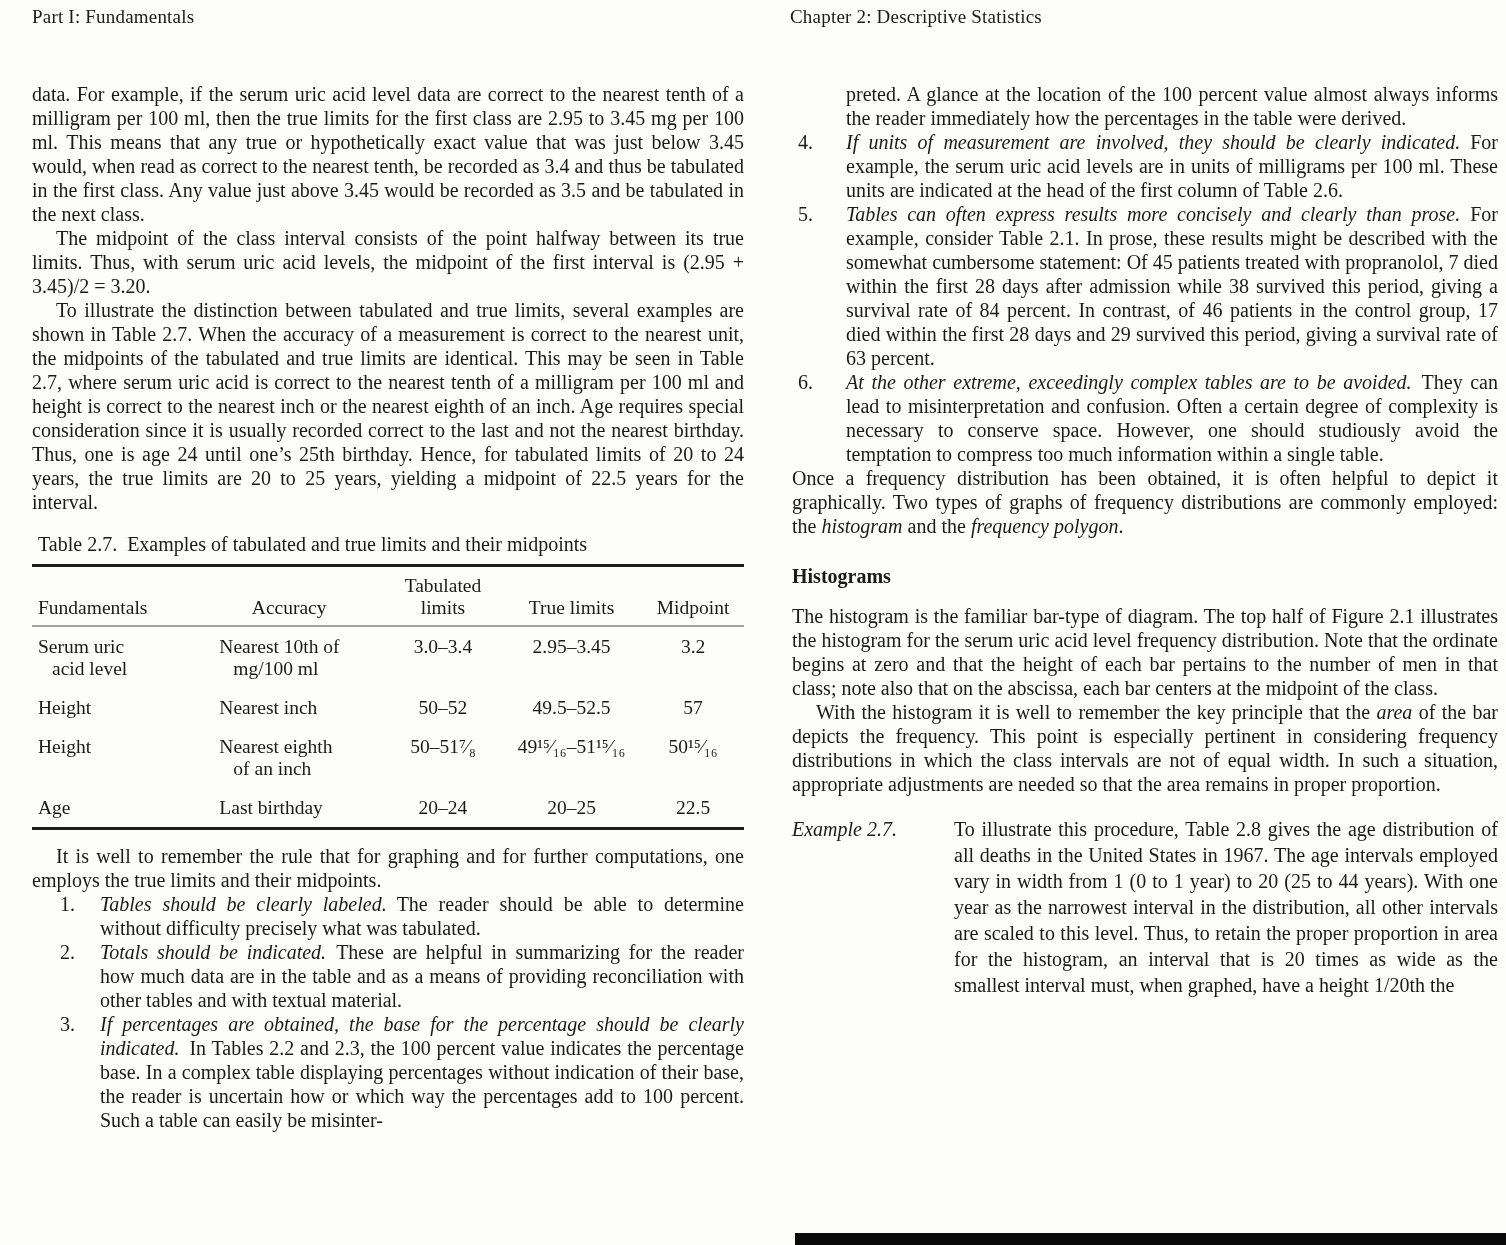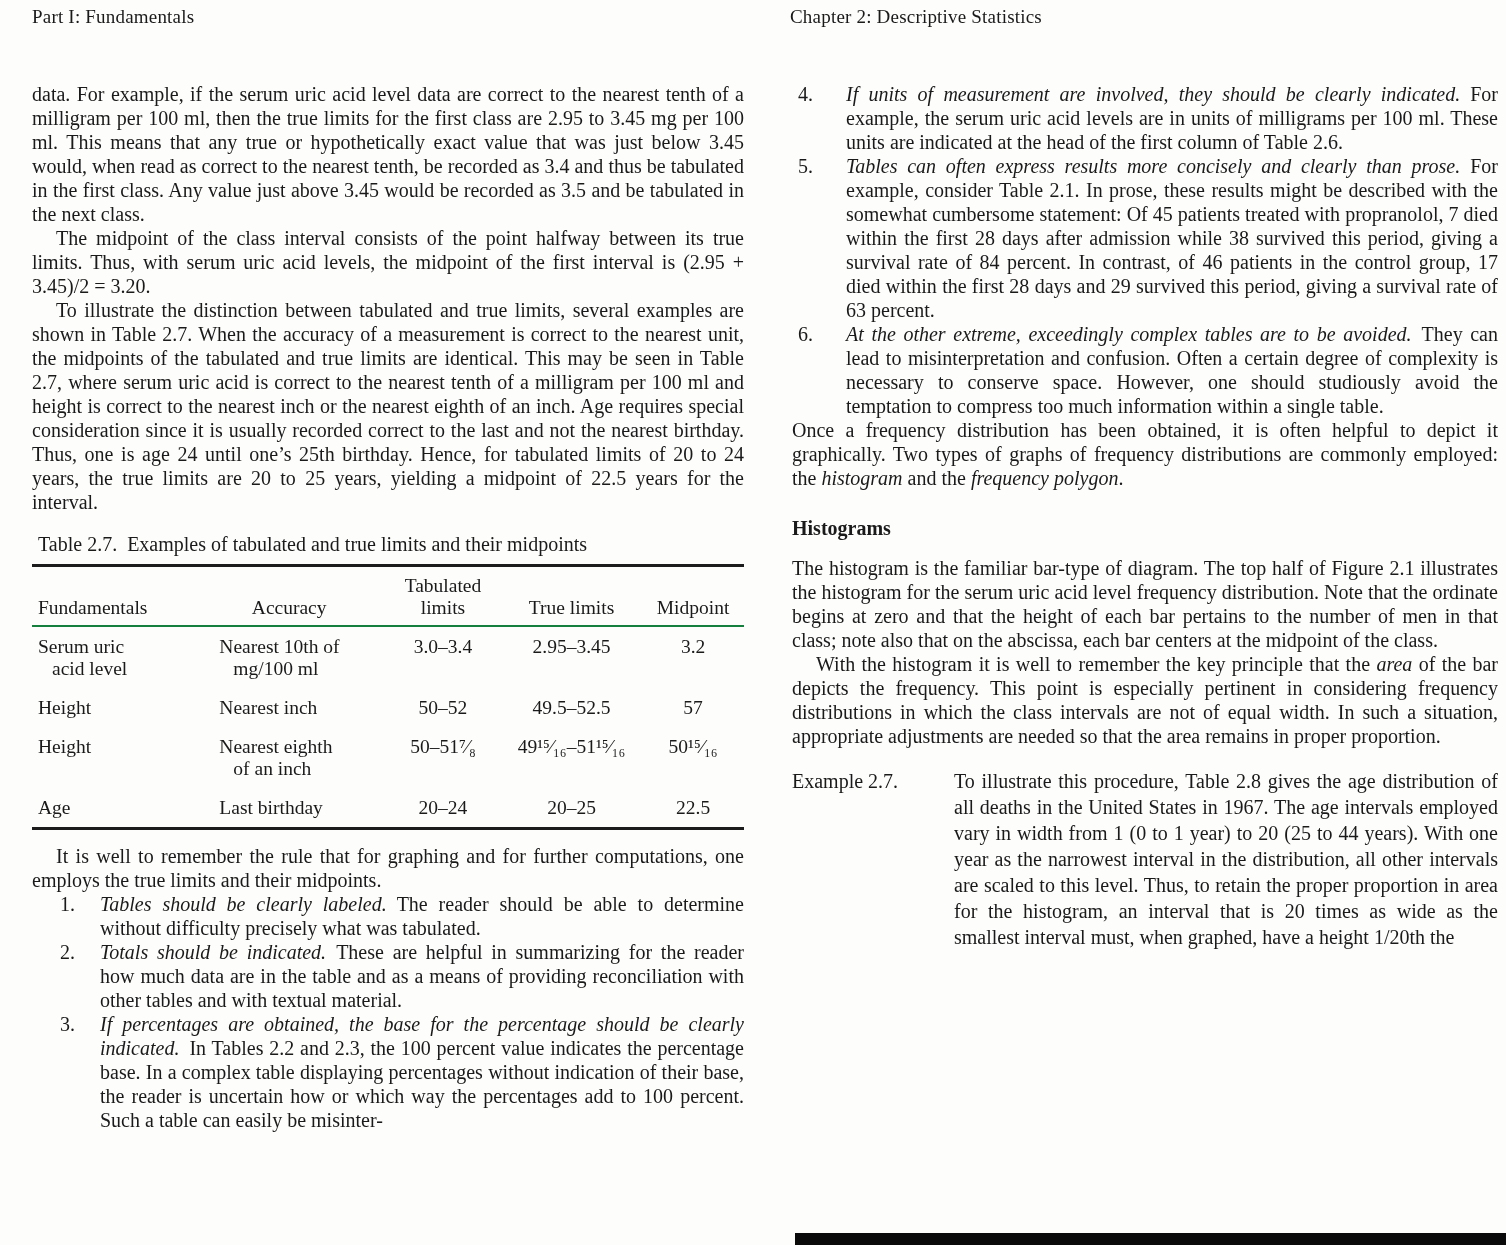--- a/index.html
+++ b/index.html
@@ -18,21 +18,21 @@
   .col-right{left:792px;width:706px;}
   .para{margin:0;}
   .indent{text-indent:24px;}
   .mt{margin-top:14px;}
 
   
   .tbl-caption{margin:18px 0 8px 6px;text-align:left;}
   table{border-collapse:collapse;width:100%;
         border-top:3px solid #1c1c1c;border-bottom:3px solid #1c1c1c;
         font-size:19.5px;line-height:22px;}
-  thead td{border-bottom:2px solid #15803d;padding:8px 0 6px;vertical-align:bottom;}
+  thead td{border-bottom:2px solid #a3a3a3;padding:8px 0 6px;vertical-align:bottom;}
   tbody td{padding:9px 0 8px;vertical-align:top;}
   td{white-space:pre-line;}
   .th-left{text-align:left;padding-left:6px;}
   .th-c{text-align:center;}
   .td-meas{text-align:left;padding-left:6px;}
   .td-acc{text-align:left;padding-left:26px;}
   .td-c{text-align:center;}
   .hang{display:block;padding-left:14px;text-indent:-14px;}
 
   
@@ -42,21 +42,21 @@
   .g-num{flex:0 0 40px;}
   .col-right .g-num{flex:0 0 48px;}
   .g-body{flex:1;text-align:justify;}
 
   .cont{margin-left:54px;}
 
   .sec-head{font-size:20px;font-weight:bold;letter-spacing:.2px;margin:32px 0 20px;text-align:left;}
   .sub-head{font-size:20px;font-weight:bold;margin:26px 0 16px;text-align:left;}
 
   .example{display:flex;margin-top:20px;line-height:26px;}
-  .ex-label{flex:0 0 162px;}
+  .ex-label{flex:0 0 162px;font-style:italic;}
   .ex-text{flex:1;text-align:justify;}
 
   .scan-bar{position:absolute;left:795px;right:0;bottom:0;height:12px;background:#0a0a0a;}
 </style>
 </head>
 <body>
 
 <div class="page">
 
   <div class="hdr hdr-left">Part I: Fundamentals</div>
@@ -131,20 +131,21 @@
       <span class="g-num">2.</span>
       <span class="g-body"><i>Totals should be indicated.</i><span> These are helpful in summarizing for the reader how much data are in the table and as a means of providing reconciliation with other tables and with textual material.</span></span>
     </div>
     <div class="g-item">
       <span class="g-num">3.</span>
       <span class="g-body"><i>If percentages are obtained, the base for the percentage should be clearly indicated.</i><span> In Tables 2.2 and 2.3, the 100 percent value indicates the percentage base. In a complex table displaying percentages without indication of their base, the reader is uncertain how or which way the percentages add to 100 percent. Such a table can easily be misinter-</span></span>
     </div>
   </div>
 
   <div class="col col-right">
+    <p class="para cont">preted. A glance at the location of the 100 percent value almost always informs the reader immediately how the percentages in the table were derived.</p>
 
     <div class="g-item">
       <span class="g-num">4.</span>
       <span class="g-body"><i>If units of measurement are involved, they should be clearly indicated.</i><span> For example, the serum uric acid levels are in units of milligrams per 100 ml. These units are indicated at the head of the first column of Table 2.6.</span></span>
     </div>
     <div class="g-item">
       <span class="g-num">5.</span>
       <span class="g-body"><i>Tables can often express results more concisely and clearly than prose.</i><span> For example, consider Table 2.1. In prose, these results might be described with the somewhat cumbersome statement: Of 45 patients treated with propranolol, 7 died within the first 28 days after admission while 38 survived this period, giving a survival rate of 84 percent. In contrast, of 46 patients in the control group, 17 died within the first 28 days and 29 survived this period, giving a survival rate of 63 percent.</span></span>
     </div>
     <div class="g-item">

